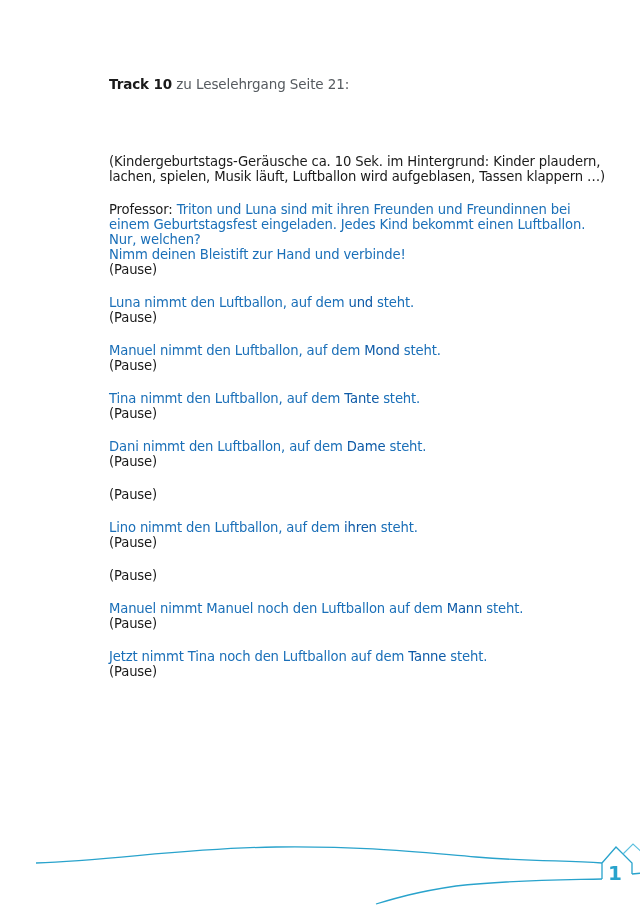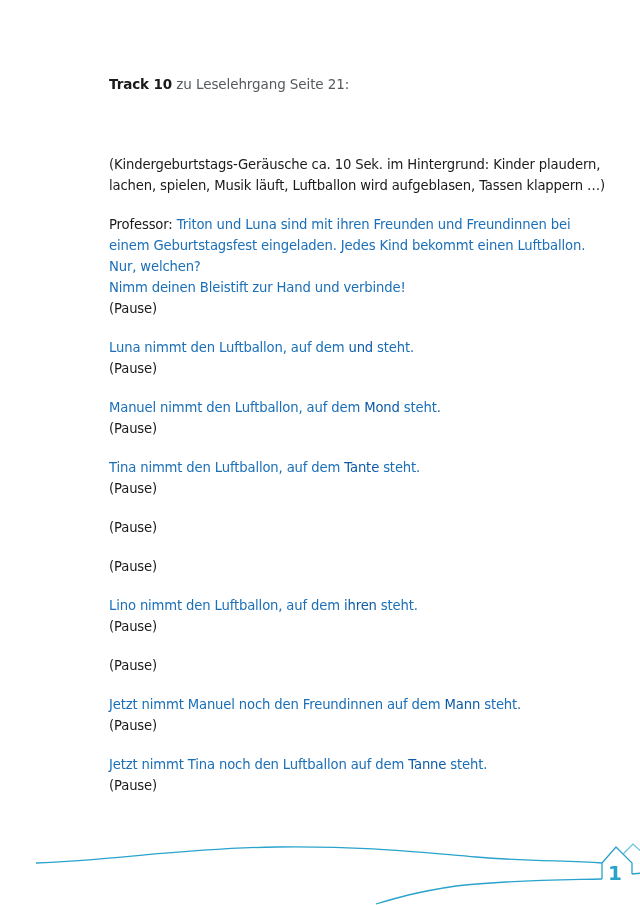--- a/index.html
+++ b/index.html
@@ -30,21 +30,21 @@
     .heading .track {
       color: #1a1a1a;
       font-weight: bold;
     }
     .content {
       position: absolute;
       left: 73px;
       top: 154px;
       width: 500px;
       font-size: 13.2px;
-      line-height: 21px;
+      line-height: 15px;
       color: #1a1a1a;
       letter-spacing: -0.15px;
     }
     .para {
       margin: 0 0 18px 0;
     }
     .blue { color: #1a6fb8; }
     .blue b { color: #0d5aa7; font-weight: normal; }
     .dark { color: #1a1a1a; }
     .block { display: block; }
@@ -98,38 +98,39 @@
       <span class="blue block"><span>Manuel nimmt den Luftballon, auf dem </span><b>Mond</b><span> steht.</span></span>
       <span class="dark block">(Pause)</span>
     </p>
 
     <p class="para">
       <span class="blue block"><span>Tina nimmt den Luftballon, auf dem </span><b>Tante</b><span> steht.</span></span>
       <span class="dark block">(Pause)</span>
     </p>
 
     <p class="para">
+      <span class="blue block"><span>Dani nimmt den Luftballon, auf dem </span><b>Dame</b><span> steht.</span></span>
       <span class="dark block">(Pause)</span>
     </p>
 
     <p class="para">
       <span class="dark block">(Pause)</span>
     </p>
 
     <p class="para">
       <span class="blue block"><span>Lino nimmt den Luftballon, auf dem </span><b>ihren</b><span> steht.</span></span>
       <span class="dark block">(Pause)</span>
     </p>
 
     <p class="para">
       <span class="dark block">(Pause)</span>
     </p>
 
     <p class="para">
-      <span class="blue block"><span>Jetzt nimmt Manuel noch den Freundinnen auf dem </span><b>Mann</b><span> steht.</span></span>
+      <span class="blue block"><span>Manuel nimmt Manuel noch den Luftballon auf dem </span><b>Mann</b><span> steht.</span></span>
       <span class="dark block">(Pause)</span>
     </p>
 
     <p class="para">
       <span class="blue block"><span>Jetzt nimmt Tina noch den Luftballon auf dem </span><b>Tanne</b><span> steht.</span></span>
       <span class="dark block">(Pause)</span>
     </p>
 
   </div>
 

